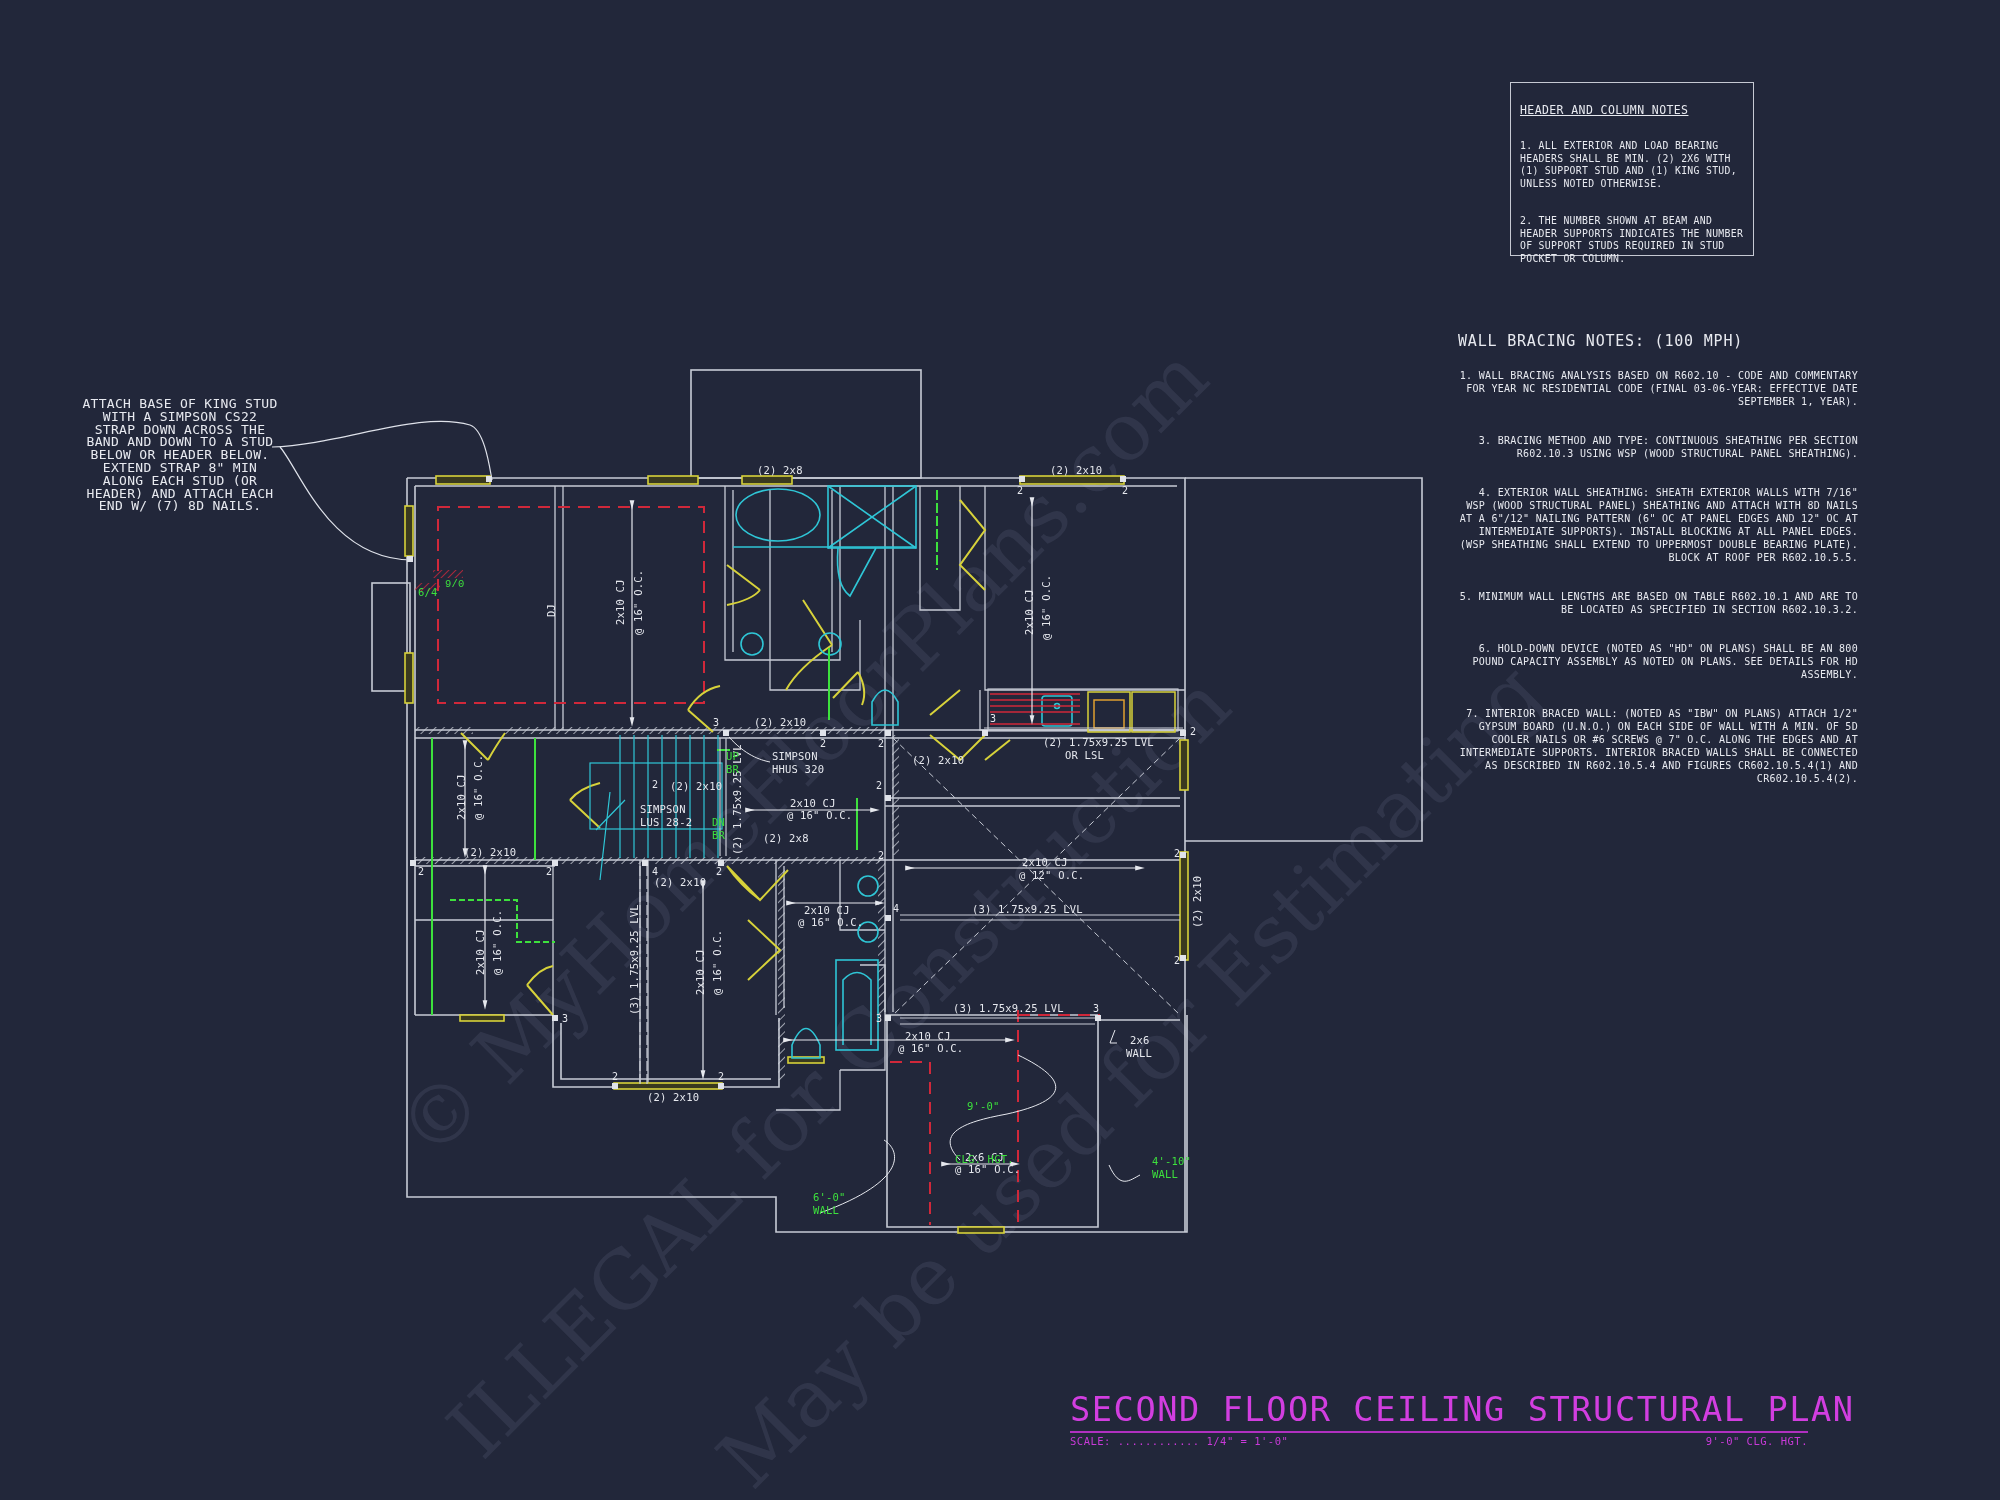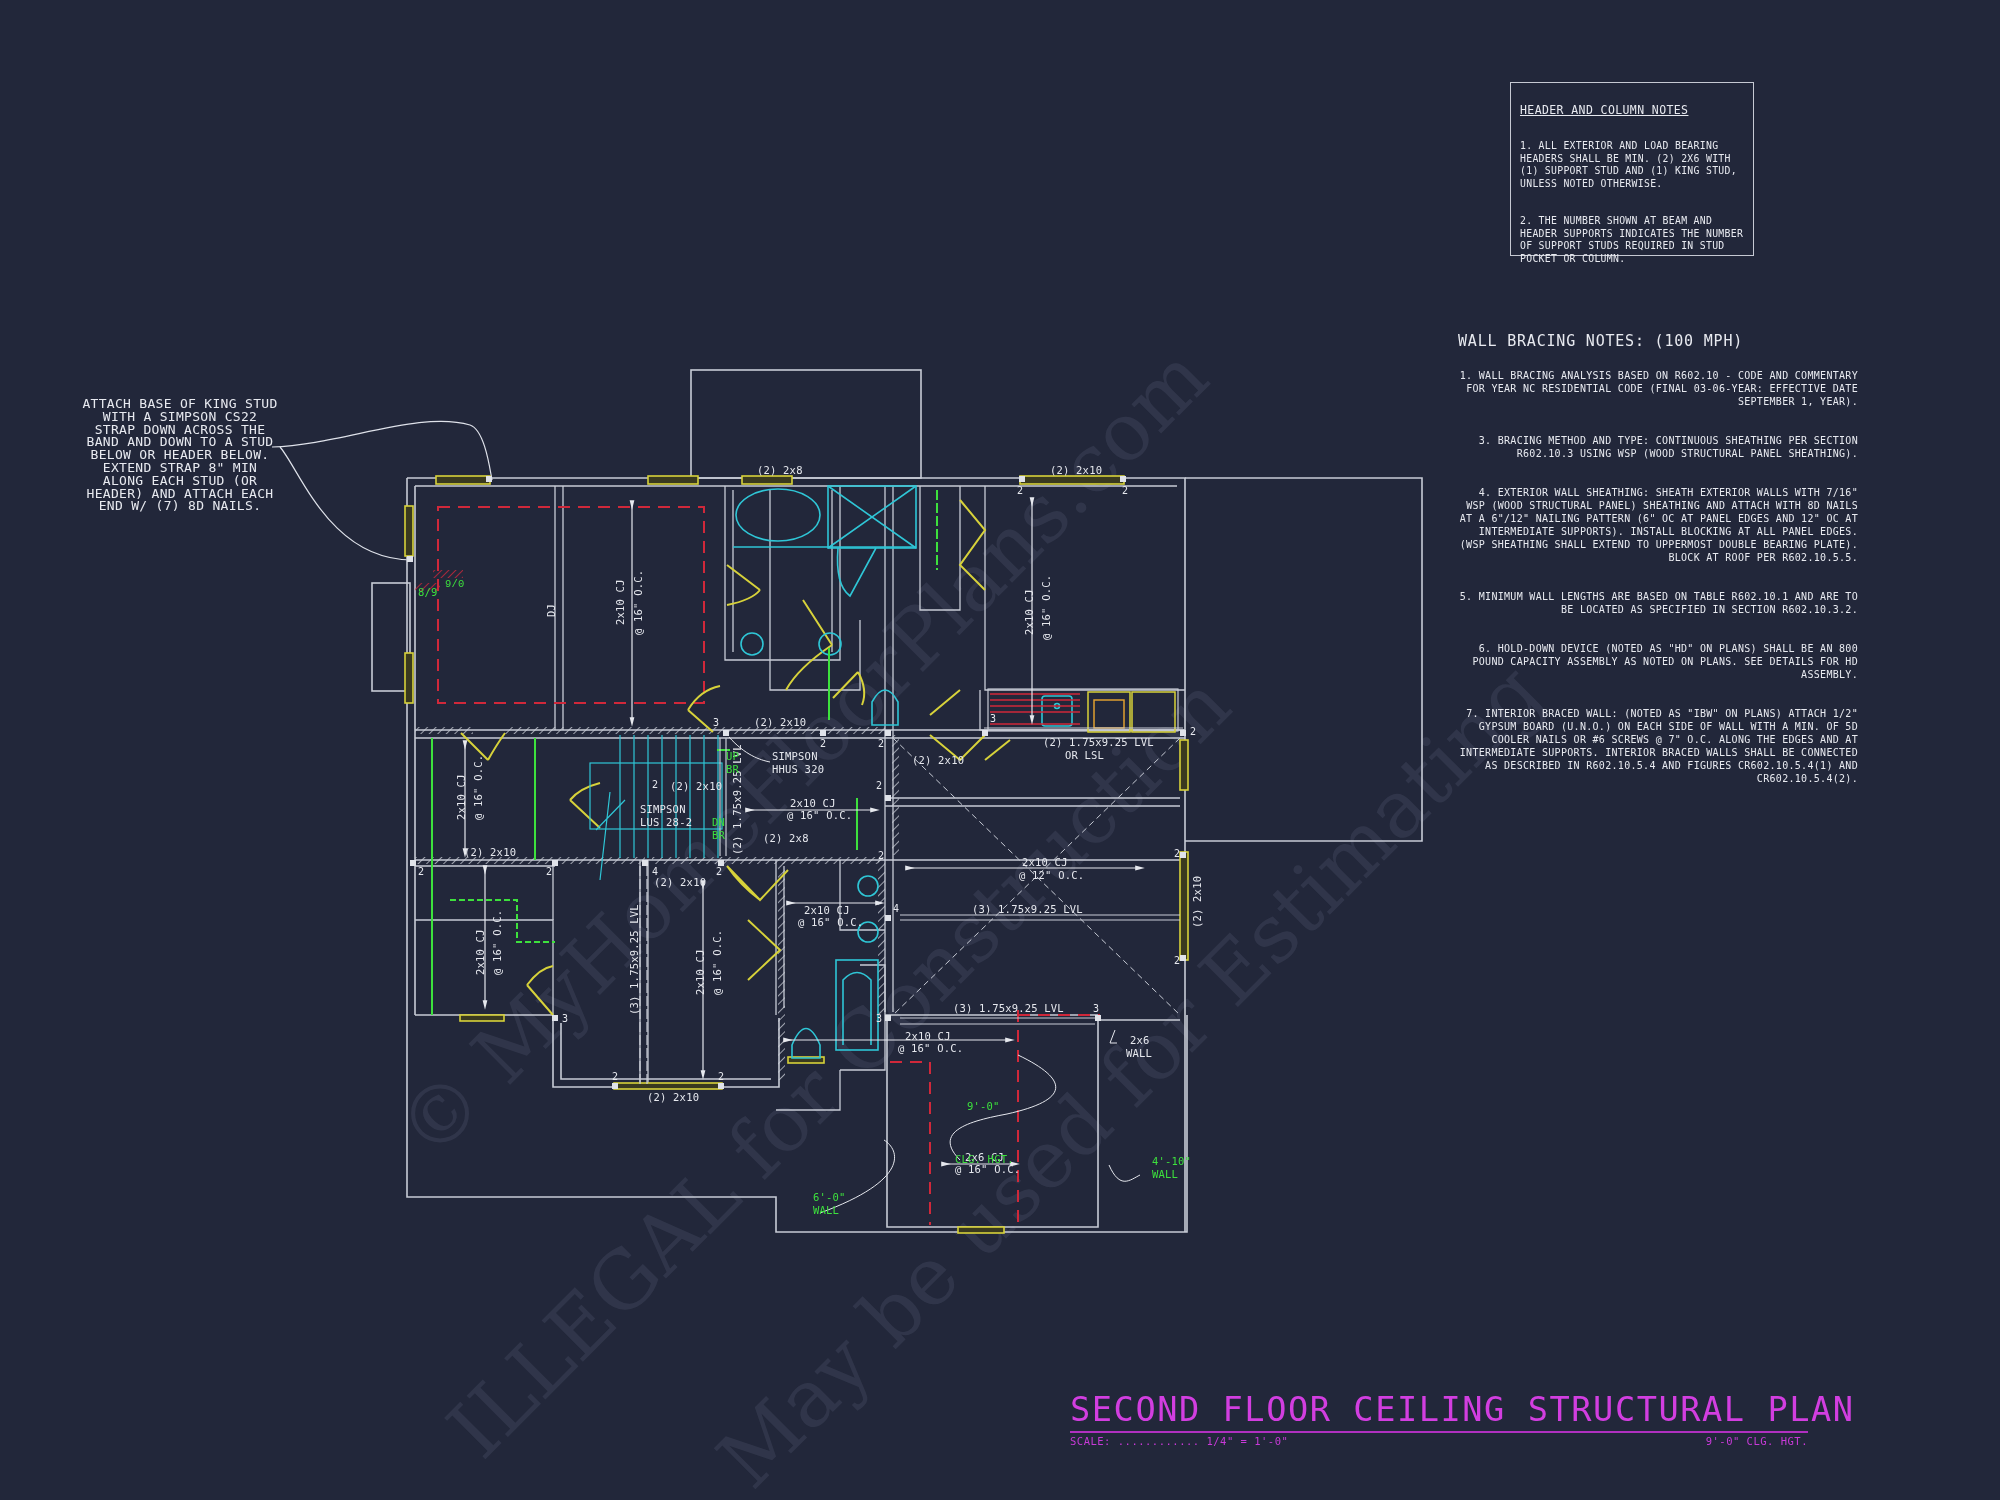--- a/index.html
+++ b/index.html
@@ -296,21 +296,21 @@
 <div class="lbl" style="left:798px;top:916px;">@ 16" O.C.</div>
 <div class="lbl" style="left:953px;top:1002px;">(3) 1.75x9.25 LVL</div>
 <div class="lbl" style="left:905px;top:1030px;">2x10 CJ</div>
 <div class="lbl" style="left:898px;top:1042px;">@ 16" O.C.</div>
 <div class="lbl" style="left:647px;top:1091px;">(2) 2x10</div>
 <div class="lbl" style="left:965px;top:1151px;">2x6 CJ</div>
 <div class="lbl" style="left:955px;top:1163px;">@ 16" O.C.</div>
 <div class="lbl" style="left:1130px;top:1034px;">2x6</div>
 <div class="lbl" style="left:1126px;top:1047px;">WALL</div>
 
-<div class="lbl g" style="left:418px;top:586px;">8/9</div>
+<div class="lbl g" style="left:418px;top:586px;">6/4</div>
 <div class="lbl g" style="left:445px;top:578px;font-family:Liberation Mono, monospace;">9/0</div>
 <div class="lbl g" style="left:726px;top:750px;">UP</div>
 <div class="lbl g" style="left:726px;top:763px;">BR</div>
 <div class="lbl g" style="left:712px;top:816px;">DN</div>
 <div class="lbl g" style="left:712px;top:829px;">BR</div>
 <div class="lbl g" style="left:967px;top:1100px;">9'-0"</div>
 <div class="lbl g" style="left:955px;top:1113px;margin-top:40px;">CLG. HGT.</div>
 <div class="lbl g" style="left:813px;top:1191px;">6'-0"</div>
 <div class="lbl g" style="left:813px;top:1204px;">WALL</div>
 <div class="lbl g" style="left:1152px;top:1155px;">4'-10"</div>

